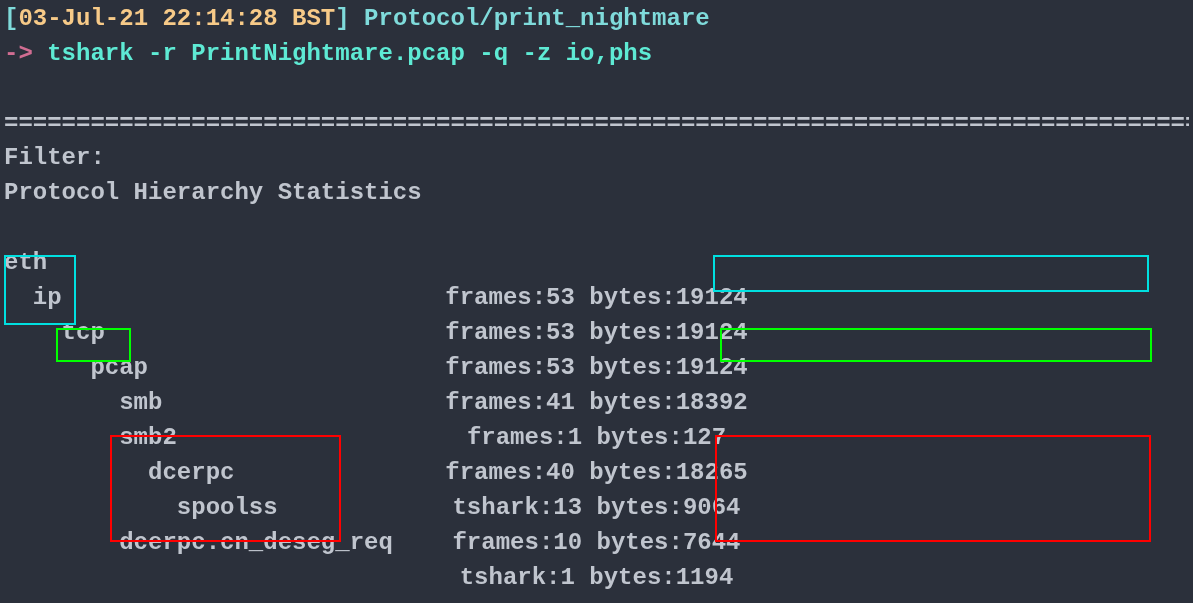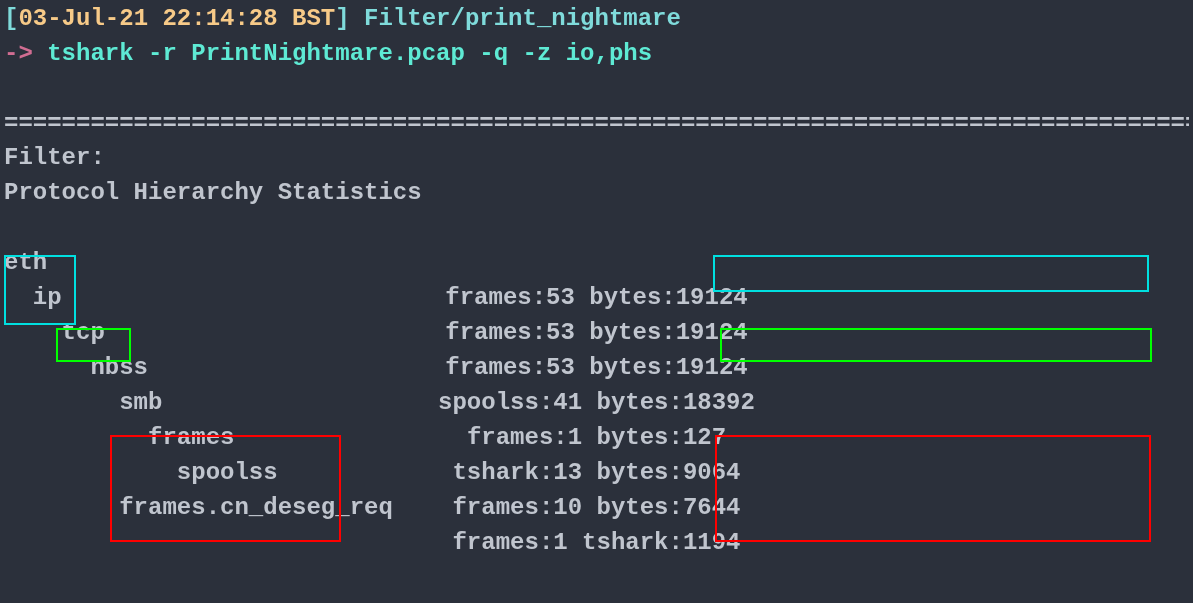--- a/index.html
+++ b/index.html
@@ -60,21 +60,21 @@
     }
     .container { position: relative; }
     .blank-line { height: 35px; }
   </style>
 </head>
 <body>
 
 <div class="container">
 
   <div>
-    <span class="prompt-bracket">[</span><span class="prompt-time">03-Jul-21 22:14:28 BST</span><span class="prompt-bracket">]</span><span class="prompt-path"> Filter/print_nightmare</span>
+    <span class="prompt-bracket">[</span><span class="prompt-time">03-Jul-21 22:14:28 BST</span><span class="prompt-bracket">]</span><span class="prompt-path"> Protocol/print_nightmare</span>
   </div>
   <div>
     <span class="arrow">-&gt;</span><span class="dollar"> </span><span class="command">tshark -r PrintNightmare.pcap -q -z io,phs</span>
   </div>
 
   <div class="blank-line"></div>
 
   <div class="hr-line">===================================================================================</div>
 
   <div class="header-text">Filter:</div>
@@ -89,38 +89,42 @@
       </div>
       <div class="row">
         <div class="proto-col proto-text">  ip</div>
         <div class="stats-col proto-text">frames:53 bytes:19124</div>
       </div>
       <div class="row">
         <div class="proto-col proto-text">    tcp</div>
         <div class="stats-col proto-text">frames:53 bytes:19124</div>
       </div>
       <div class="row">
-        <div class="proto-col proto-text">      nbss</div>
-        <div class="stats-col proto-text">spoolss:41 bytes:18392</div>
+        <div class="proto-col proto-text">      pcap</div>
+        <div class="stats-col proto-text">frames:41 bytes:18392</div>
       </div>
       <div class="row">
         <div class="proto-col proto-text">        smb</div>
         <div class="stats-col proto-text">frames:1 bytes:127</div>
       </div>
       <div class="row">
-        <div class="proto-col proto-text">          frames</div>
+        <div class="proto-col proto-text">        smb2</div>
+        <div class="stats-col proto-text">frames:40 bytes:18265</div>
+      </div>
+      <div class="row">
+        <div class="proto-col proto-text">          dcerpc</div>
         <div class="stats-col proto-text">tshark:13 bytes:9064</div>
       </div>
       <div class="row">
         <div class="proto-col proto-text">            spoolss</div>
         <div class="stats-col proto-text">frames:10 bytes:7644</div>
       </div>
       <div class="row">
-        <div class="proto-col proto-text">        frames.cn_deseg_req</div>
-        <div class="stats-col proto-text">frames:1 tshark:1194</div>
+        <div class="proto-col proto-text">        dcerpc.cn_deseg_req</div>
+        <div class="stats-col proto-text">tshark:1 bytes:1194</div>
       </div>
     </div>
 
   <div class="cyan-overlay" style="left:0px; top:253px; width:72px; height:70px;"></div>
   <div class="cyan-overlay" style="left:709px; top:253px; width:436px; height:37px;"></div>
 
   <div class="green-overlay" style="left:52px; top:326px; width:75px; height:34px;"></div>
   <div class="green-overlay" style="left:716px; top:326px; width:432px; height:34px;"></div>
 
   <div class="red-overlay" style="left:106px; top:433px; width:231px; height:107px;"></div>

